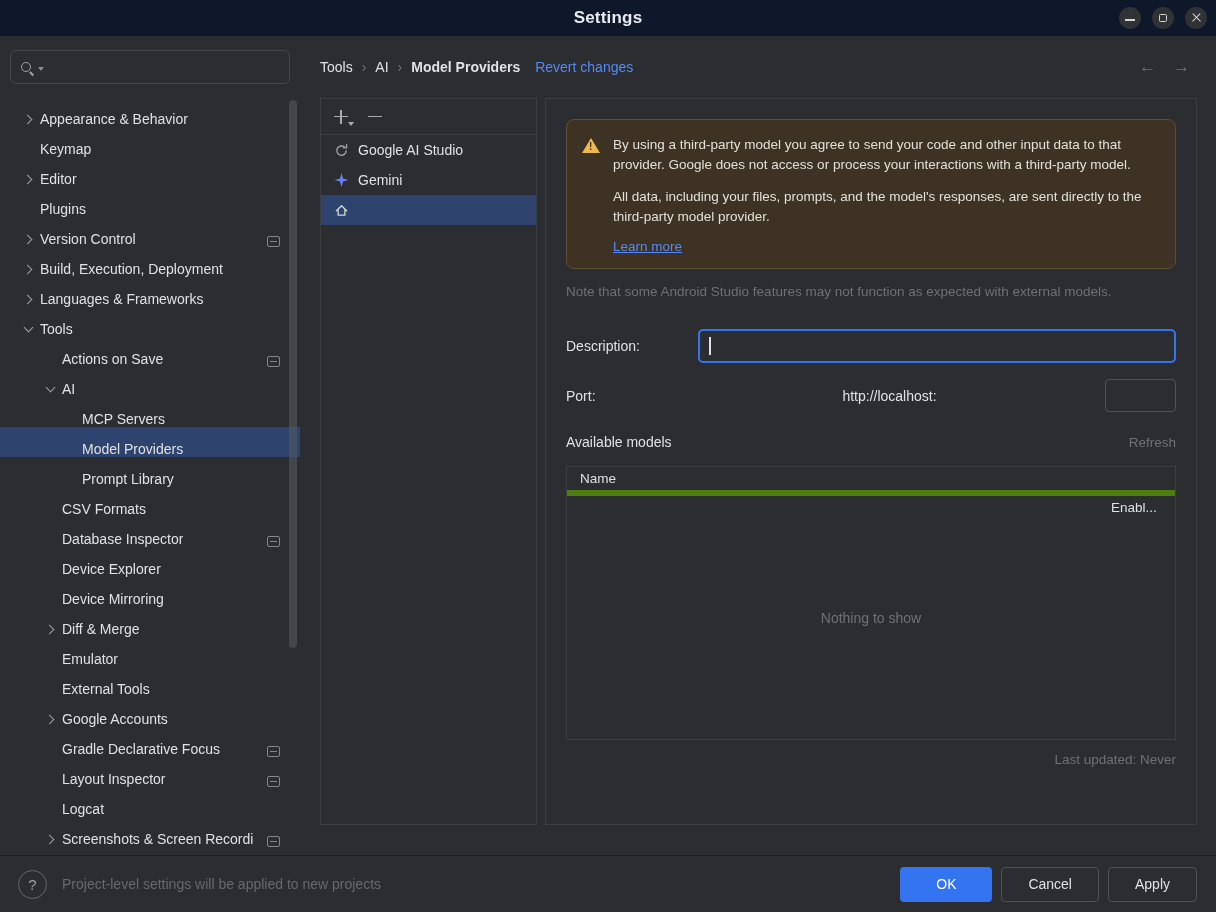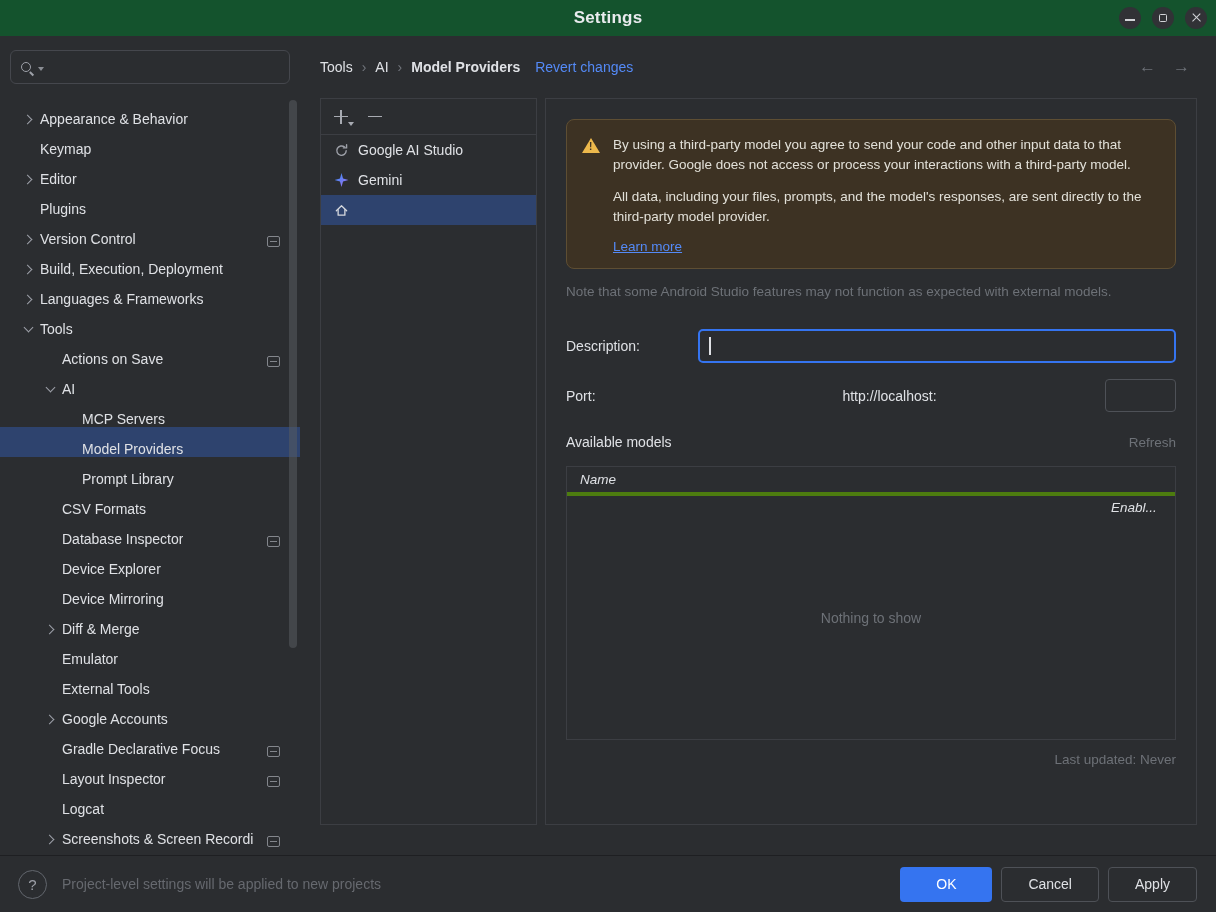--- a/index.html
+++ b/index.html
@@ -3,21 +3,21 @@
 <meta charset="utf-8">
 <style>
   * { margin:0; padding:0; box-sizing:border-box; }
   html,body { width:1216px; height:912px; background:#2b2d30; overflow:hidden;
     font-family:"Liberation Sans", sans-serif; color:#dfe1e5; }
   a { text-decoration:none; cursor:pointer; }
 
   .window { position:relative; width:1216px; height:912px; background:#2b2d30; }
 
   
-  .titlebar { height:36px; background:#14532d; display:flex; align-items:center; justify-content:center; position:relative; }
+  .titlebar { height:36px; background:#0f172a; display:flex; align-items:center; justify-content:center; position:relative; }
   .titlebar-title { font-size:17px; font-weight:700; color:#e9ebee; letter-spacing:.2px; }
   .win-controls { position:absolute; right:9px; top:7px; display:flex; gap:11px; }
   .win-btn { width:22px; height:22px; border-radius:50%; background:#313236; display:flex; align-items:center; justify-content:center; cursor:pointer; }
   .glyph-min { width:10px; height:1.5px; background:#d2d4d8; margin-top:4px; }
   .glyph-max { width:8px; height:8px; border:1.3px solid #d2d4d8; border-radius:1.5px; }
   .glyph-close { position:relative; width:11px; height:11px; }
   .glyph-close::before, .glyph-close::after { content:""; position:absolute; left:0; top:4.8px; width:11px; height:1.4px; background:#d2d4d8; }
   .glyph-close::before { transform:rotate(45deg); }
   .glyph-close::after { transform:rotate(-45deg); }
 
@@ -88,21 +88,21 @@
   .form-label { width:132px; flex:0 0 132px; font-size:14px; color:#dfe1e5; }
   .desc-input-wrap { flex:1; height:34px; border:2px solid #3574f0; border-radius:5px; position:relative; background:#2b2d30; }
   .desc-input, .port-input-el { width:100%; height:100%; background:transparent; border:none; outline:none; color:#dfe1e5; font-size:14px; padding:0 8px; font-family:"Liberation Sans",sans-serif; }
   .caret { position:absolute; left:9px; top:6px; width:1.5px; height:18px; background:#dfe1e5; }
   .port-prefix { font-size:14px; color:#dfe1e5; }
   .port-input-wrap { width:71px; height:33px; border:1px solid #4e5157; border-radius:4px; margin-left:24px; background:#2b2d30; }
   .models-head { display:flex; align-items:center; justify-content:space-between; margin-top:22px; }
   .models-label { font-size:14px; color:#dfe1e5; }
   .refresh-link { font-size:13.5px; color:#6d7177; cursor:default; }
   .models-table { margin-top:16px; border:1px solid #3c3e43; }
-  .mt-header { height:29px; display:flex; align-items:stretch; border-bottom:4px solid #4d7c0f;font-style:italic; }
+  .mt-header { height:29px; display:flex; align-items:stretch; border-bottom:6px solid #4d7c0f; }
   .mt-col { display:flex; align-items:center; font-size:13.5px; color:#dfe1e5; cursor:pointer; }
   .mt-col-0 { flex:1; padding-left:13px; }
   .mt-col-1 { width:77px; flex:0 0 77px; padding-left:12px; border-left:1px solid #3c3e43;margin-top:40px; }
   .mt-body { height:243px; display:flex; align-items:center; justify-content:center; }
   .empty-text { color:#6d7177; font-size:14px; }
   .last-updated { text-align:right; color:#6d7177; font-size:13.5px; margin-top:12px; }
 
   
   .footer { position:absolute; left:0; right:0; bottom:0; height:57px; background:#2b2d30; border-top:1px solid #1e1f22; display:flex; align-items:center; padding:0 19px 0 18px; }
   .help-btn { width:29px; height:29px; border-radius:50%; border:1.5px solid #62666d; color:#9da0a8; display:flex; align-items:center; justify-content:center; font-size:15px; cursor:pointer; flex:0 0 29px; }

